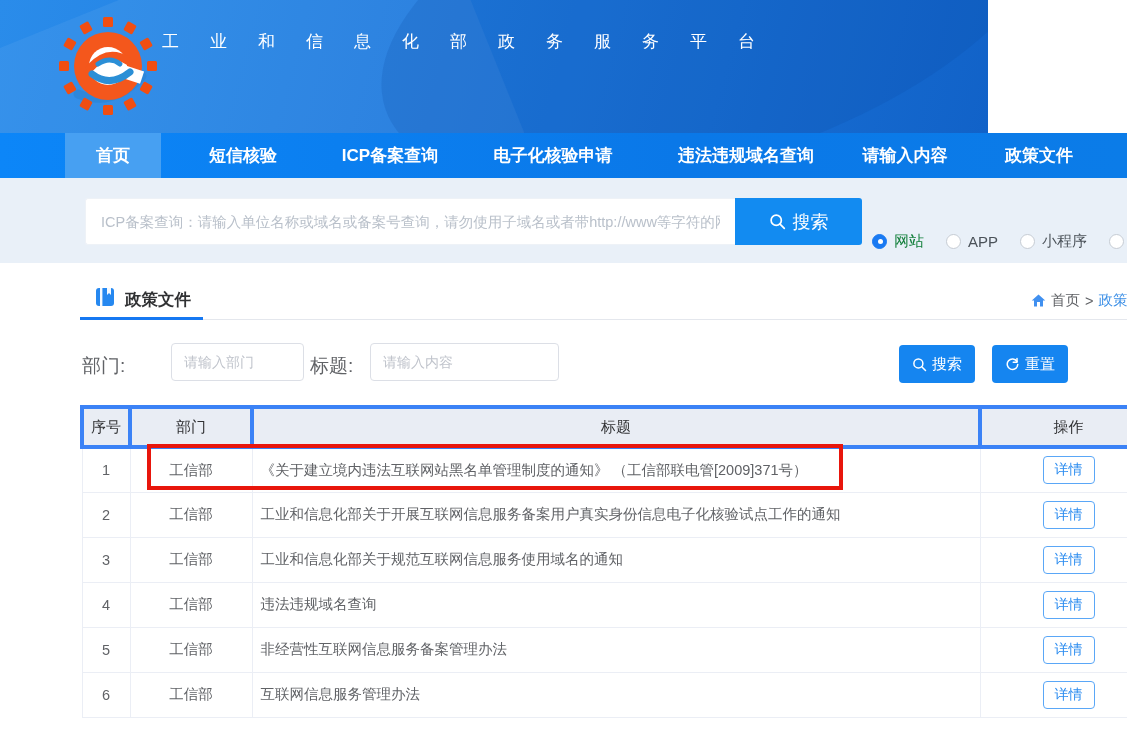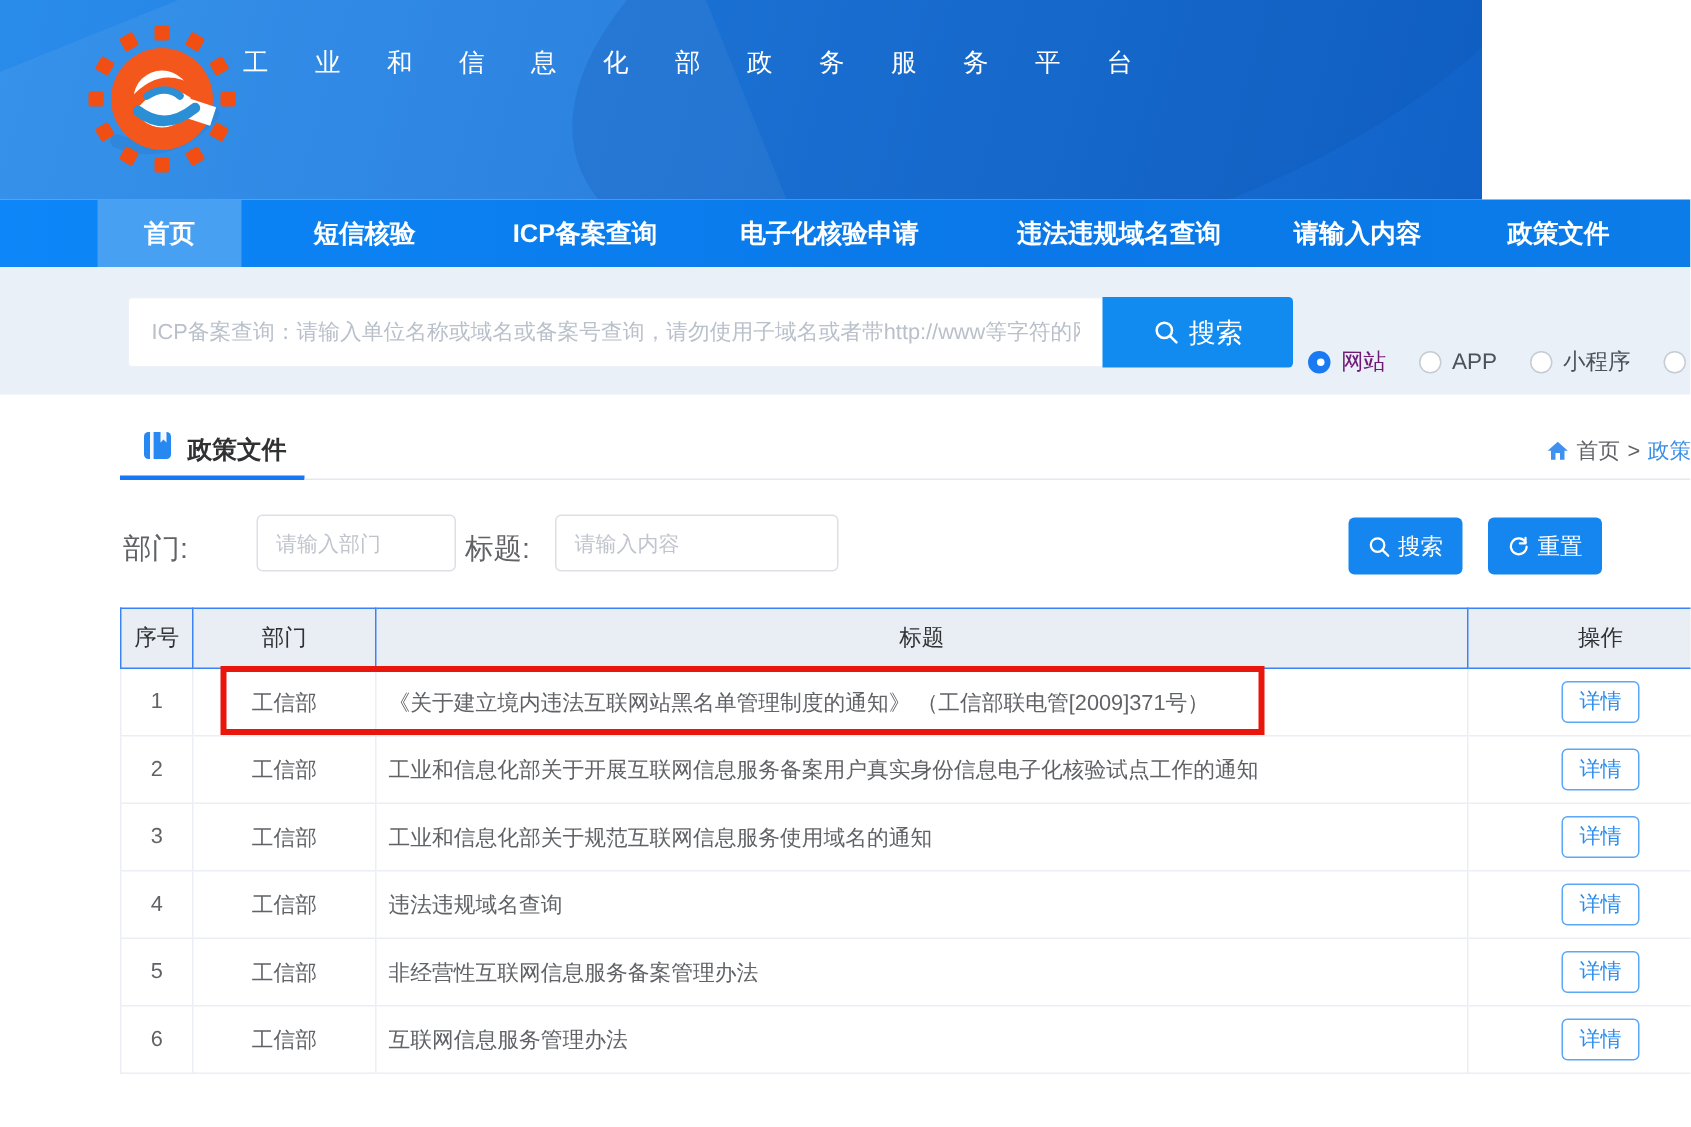--- a/index.html
+++ b/index.html
@@ -80,21 +80,21 @@
   .radio-circle {
     width:15px; height:15px; border-radius:50%; background:#fff;
     border:1px solid #c6ccd4; margin-right:7px; position:relative; flex:0 0 auto;
   }
   .radio-opt.selected .radio-circle { background:#1a7af2; border-color:#1a7af2; }
   .radio-opt.selected .radio-circle::after {
     content:''; position:absolute; left:4.5px; top:4.5px; width:5px; height:5px;
     border-radius:50%; background:#fff;
   }
   .radio-label { font-size:15px; color:#4b5259; }
-  .radio-opt.selected .radio-label { color:#701a75; }
+  .radio-opt.selected .radio-label { color:#15803d; }
 
   
   .book-icon { position:absolute; left:95px; top:287px; width:20px; height:20px; }
   .section-title {
     position:absolute; left:125px; top:289px; font-size:16.5px; font-weight:bold;
     color:#303133;
   }
   .tab-underline { position:absolute; left:80px; top:317px; width:123px; height:3px; background:#1678f2; }
   .head-hairline { position:absolute; left:203px; top:319px; width:924px; height:1px; background:#e4e7ed; }
 
@@ -126,21 +126,21 @@
   }
   .btn-search2 { left:899px; }
   .btn-reset { left:992px; }
 
   
   .table-wrap { position:absolute; left:80px; top:405px; width:1075px; }
   table { border-collapse:collapse; table-layout:fixed; width:1075px; }
   col.c-no{width:48px} col.c-dept{width:122px} col.c-title{width:728px} col.c-act{width:177px}
   th {
     height:40px; background:#e9edf4; font-size:15px; color:#303133;
-    font-weight:normal; border:1px solid #3b82f6; text-align:center;
+    font-weight:normal; border:4px solid #3b82f6; text-align:center;
   }
   td {
     height:45px; border:1px solid #ebeef5; font-size:14.5px; color:#606266;
     text-align:center; background:#fff;
   }
   td.title-cell { text-align:left; padding-left:8px; }
   .detail-btn {
     width:52px; height:28px; background:#fff; border:1px solid #5aa7f7;
     border-radius:4px; color:#2b8cf0; font-size:14px; cursor:pointer;
     font-family:inherit;

